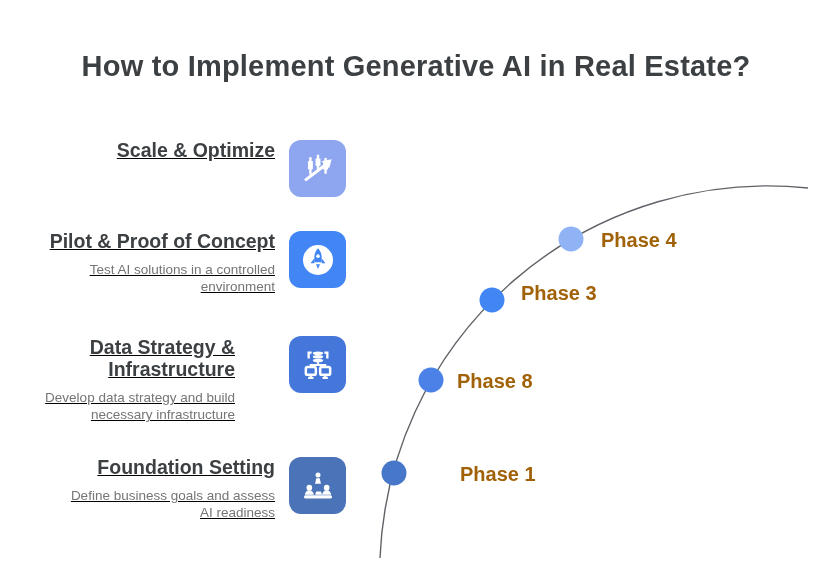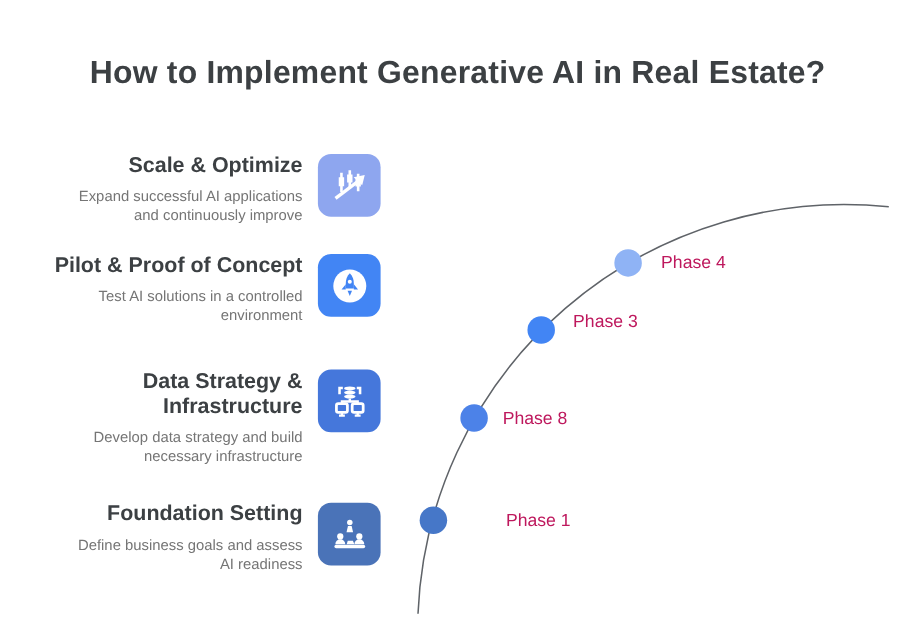--- a/index.html
+++ b/index.html
@@ -21,20 +21,21 @@
     font-weight: 700;
     color: #3C4043;
     letter-spacing: 0.2px;
   }
   .step {
     position: absolute;
     left: 25px;
     width: 321px;
     display: flex;
     align-items: flex-start;
+    text-decoration: underline;
   }
   .step-text {
     width: 252px;
     text-align: right;
   }
   .step-heading {
     font-size: 19.5px;
     font-weight: 700;
     color: #3C4043;
     line-height: 22px;
@@ -54,57 +55,55 @@
     border-radius: 12px;
     flex: 0 0 57px;
     display: flex;
     align-items: center;
     justify-content: center;
   }
   .step-icon svg { display: block; }
   
   #step-0 { top: 139px; }
   #step-1 { top: 230px; }
-  #step-2 { top: 336px; }
+  #step-2 { top: 336px; gap: 40px; }
   #step-3 { top: 456px; }
   
   #step-0 .step-icon, #step-1 .step-icon, #step-3 .step-icon { margin-top: 1px; }
 
   .arc-layer {
     position: absolute;
     inset: 0;
     width: 832px;
     height: 572px;
     pointer-events: none;
   }
   .phase-label {
     position: absolute;
-    font-size: 16px;
-    font-weight: 400;
-    color: #be185d;
+    font-size: 20px;
+    font-weight: 700;
+    color: #a16207;
     line-height: 22px;
     white-space: nowrap;
   }
   #phase-label-0 { left: 424px; top: 463px; margin-left: 36px; }
   #phase-label-1 { left: 457px; top: 370px; }
   #phase-label-2 { left: 521px; top: 282px; }
   #phase-label-3 { left: 601px; top: 229px; }
 </style>
 </head>
 <body>
 
 <div class="canvas">
 
   <div class="title">How to Implement Generative AI in Real Estate?</div>
 
   <div class="step" id="step-0">
     <div class="step-text">
       <div class="step-heading">Scale &amp; Optimize</div>
-      <div class="step-desc">Expand successful AI applications
-and continuously improve</div>
     </div>
     <div class="step-icon" style="background: rgb(142, 166, 239);">
       <svg width="38" height="38" viewBox="0 0 24 24">
         <g stroke="#ffffff" stroke-width="1.5" fill="none">
           <line x1="7.2" y1="4.5" x2="7.2" y2="15.5"></line>
           <line x1="12" y1="3" x2="12" y2="13.5"></line>
           <line x1="16.8" y1="5" x2="16.8" y2="15"></line>
         </g>
         <g stroke="#ffffff" stroke-width="3.1">
           <line x1="7.2" y1="7" x2="7.2" y2="12.2"></line>

